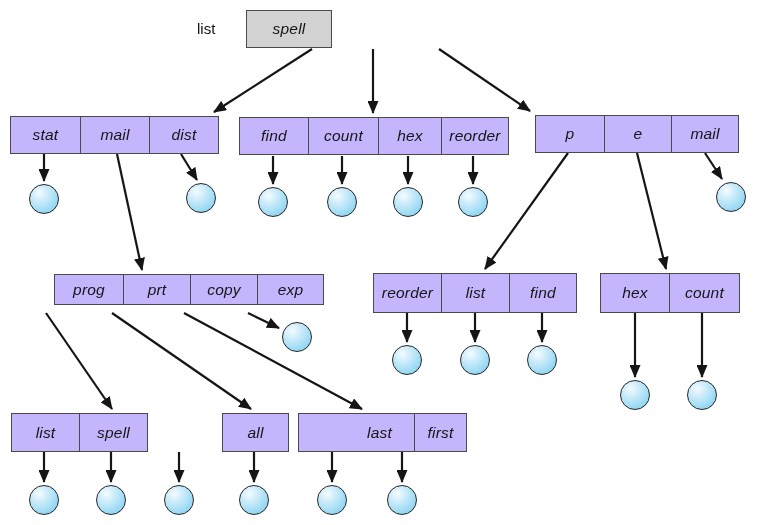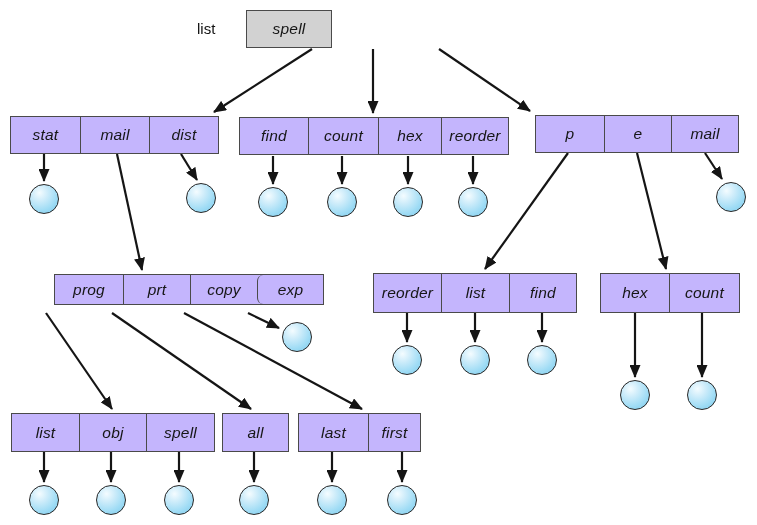--- a/index.html
+++ b/index.html
@@ -110,41 +110,40 @@
     </div>
     <div class="dir-table" style="left: 535px; top: 115px; height: 38px;">
       <div class="dir-cell" style="width: 68px;">p</div>
       <div class="dir-cell" style="width: 67px;">e</div>
       <div class="dir-cell" style="width: 67px;">mail</div>
     </div>
     <div class="dir-table" style="left: 10px; top: 274px; height: 31px; margin-left: 44px;">
       <div class="dir-cell" style="width: 68px;">prog</div>
       <div class="dir-cell" style="width: 67px;">prt</div>
       <div class="dir-cell" style="width: 67px;">copy</div>
-      <div class="dir-cell" style="width: 66px; border-radius: 6px;">exp</div>
+      <div class="dir-cell" style="width: 66px;">exp</div>
     </div>
     <div class="dir-table" style="left: 373px; top: 273px; height: 40px;">
       <div class="dir-cell" style="width: 67px;">reorder</div>
       <div class="dir-cell" style="width: 68px;">list</div>
       <div class="dir-cell" style="width: 67px;">find</div>
     </div>
     <div class="dir-table" style="left: 600px; top: 273px; height: 40px;">
       <div class="dir-cell" style="width: 68px;">hex</div>
       <div class="dir-cell" style="width: 70px;">count</div>
     </div>
     <div class="dir-table" style="left: 11px; top: 413px; height: 39px;">
       <div class="dir-cell" style="width: 67px;">list</div>
-      <div class="dir-cell" style="width: 67px;">obj</div>
       <div class="dir-cell" style="width: 68px;">spell</div>
     </div>
     <div class="dir-table" style="left: 222px; top: 413px; height: 39px;">
       <div class="dir-cell" style="width: 65px;">all</div>
     </div>
     <div class="dir-table" style="left: 298px; top: 413px; height: 39px;">
-      <div class="dir-cell" style="width: 69px;">last</div>
+      <div class="dir-cell" style="width: 69px; margin-left: 46px;">last</div>
       <div class="dir-cell" style="width: 52px;">first</div>
     </div>
     <div class="file-circle" style="left: 29px; top: 184px; width: 30px; height: 30px;"></div>
     <div class="file-circle" style="left: 186px; top: 183px; width: 30px; height: 30px;"></div>
     <div class="file-circle" style="left: 258px; top: 187px; width: 30px; height: 30px;"></div>
     <div class="file-circle" style="left: 327px; top: 187px; width: 30px; height: 30px;"></div>
     <div class="file-circle" style="left: 393px; top: 187px; width: 30px; height: 30px;"></div>
     <div class="file-circle" style="left: 458px; top: 187px; width: 30px; height: 30px;"></div>
     <div class="file-circle" style="left: 716px; top: 182px; width: 30px; height: 30px;"></div>
     <div class="file-circle" style="left: 282px; top: 322px; width: 30px; height: 30px;"></div>

